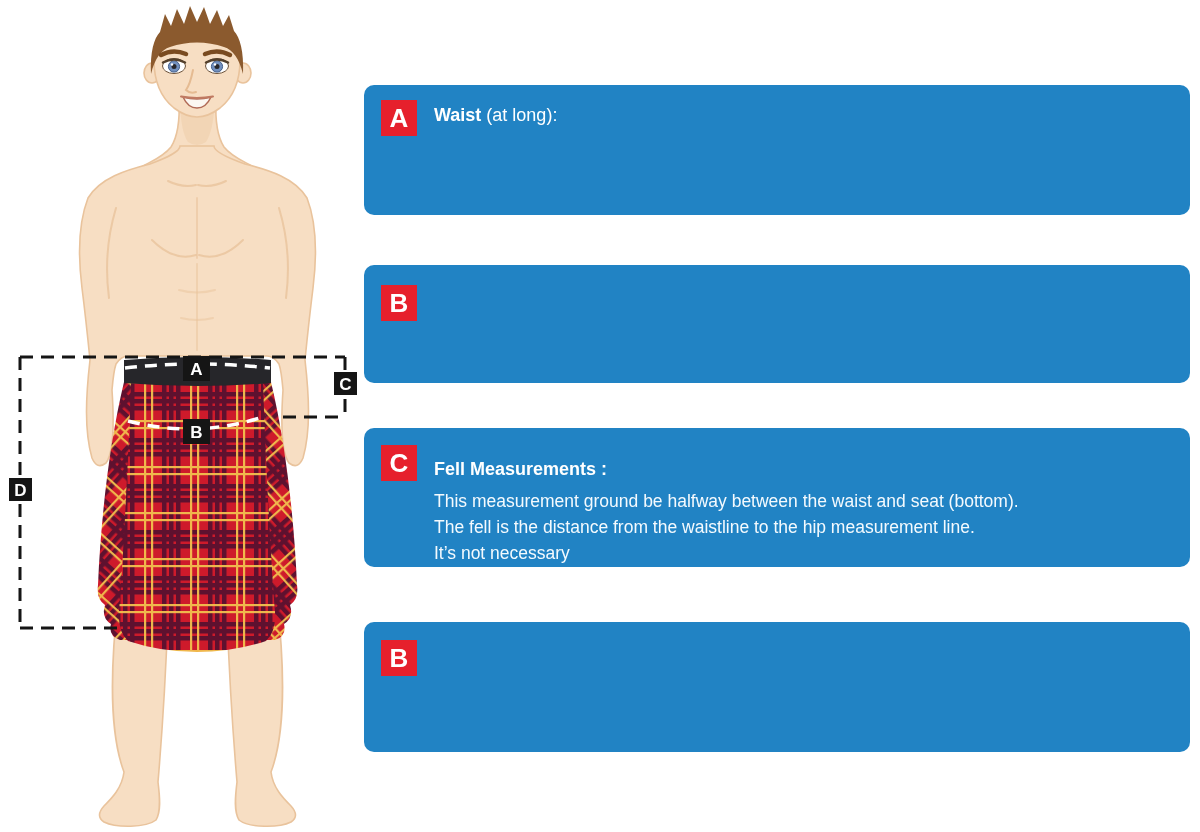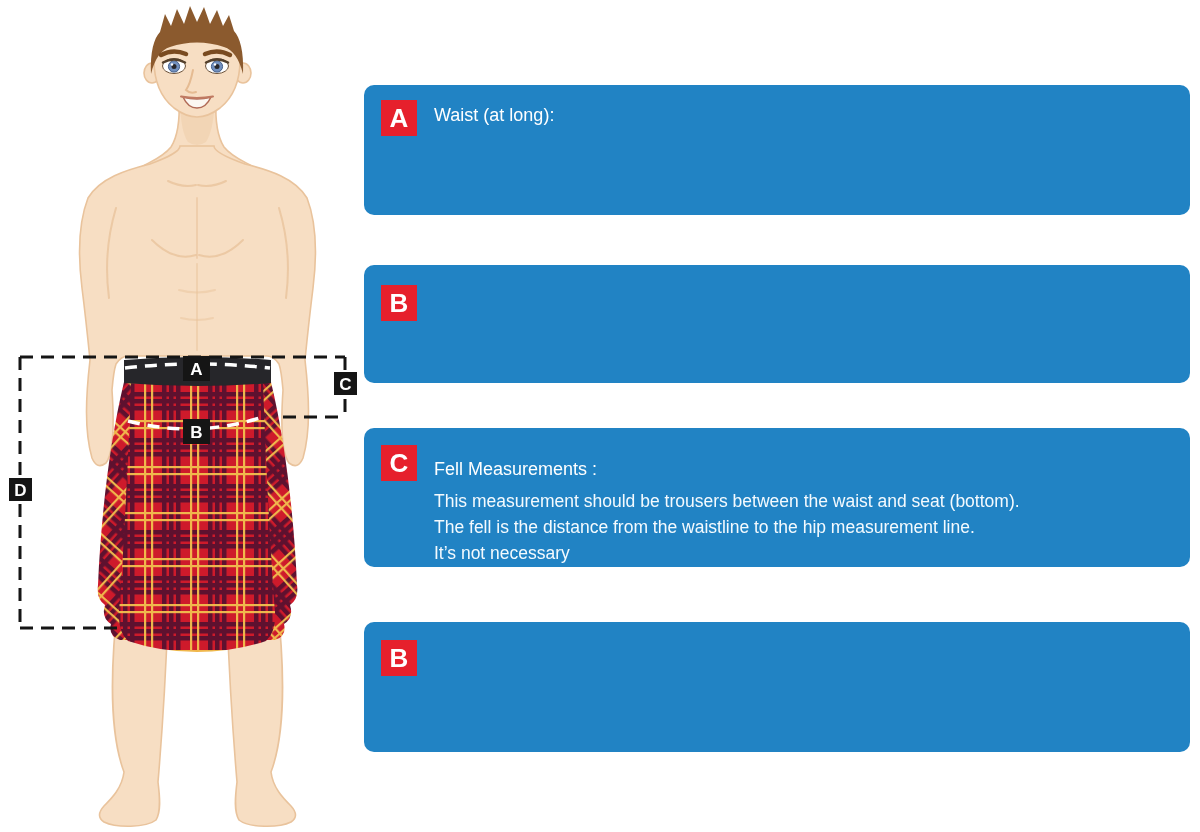--- a/index.html
+++ b/index.html
@@ -34,21 +34,21 @@
   .badge{
     position:absolute;left:17px;width:36px;height:36px;background:var(--badge_red);
     color:#fff;font-weight:bold;font-size:26px;line-height:36px;text-align:center;
   }
   .p1 .badge{top:15px}.p2 .badge{top:20px}.p3 .badge{top:17px}.p4 .badge{top:18px}
   .panel-content{padding:17px 18px 0 70px;}
   .p2 .panel-content{padding-top:22px}
   .p3 .panel-content{padding-top:28px}
   .p4 .panel-content{padding-top:19px}
   .panel-title{font-size:18px;line-height:26px;}
-  .panel-title .tb{font-weight:normal;}
+  .panel-title .tb{font-weight:bold;}
   .panel-body{font-size:17.5px;line-height:26px;white-space:pre-line;color:#F4FAFE;}
   .p3 .panel-body{margin-top:6px;}
   
   .skinFill{fill:var(--skin);stroke:var(--skin_line);stroke-width:1.6;}
   .skinLine{fill:none;stroke:var(--skin_line);stroke-width:2;stroke-linecap:round;}
   .tartanBase{fill:var(--tartan_red);}
   .tartanDark{fill:var(--tartan_dark);opacity:.88;}
   .tartanGold{fill:var(--tartan_gold);opacity:.95;}
   .dashBlack{fill:none;stroke:var(--marker_black);stroke-width:3;stroke-dasharray:13 8;}
   .dashWhite{fill:none;stroke:#fff;stroke-width:3.5;stroke-dasharray:12 8;}
@@ -221,21 +221,21 @@
   </section>
 
   <section class="panel p2">
     <div class="badge">B</div>
   </section>
 
   <section class="panel p3">
     <div class="badge">C</div>
     <div class="panel-content">
       <div class="panel-title"><span class="tb">Fell Measurements :</span><span class="tr"></span></div>
-      <div class="panel-body">This measurement should be trousers between the waist and seat (bottom).
+      <div class="panel-body">This measurement ground be halfway between the waist and seat (bottom).
 The fell is the distance from the waistline to the hip measurement line.
 It’s not necessary</div>
     </div>
   </section>
 
   <section class="panel p4">
     <div class="badge">B</div>
   </section>
 
 </div>

